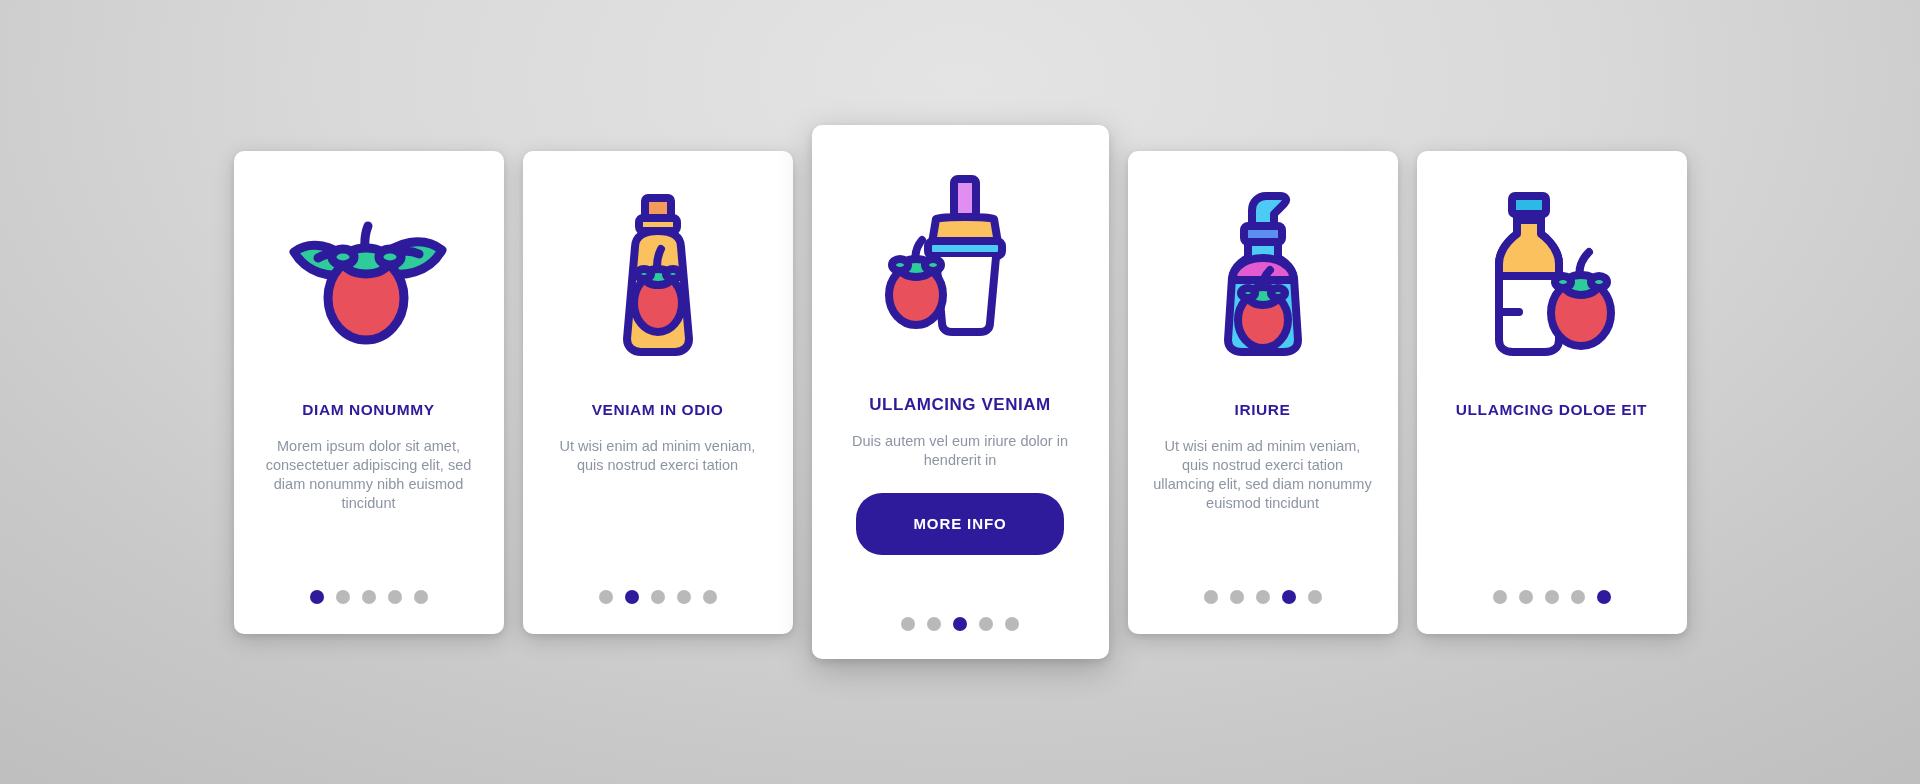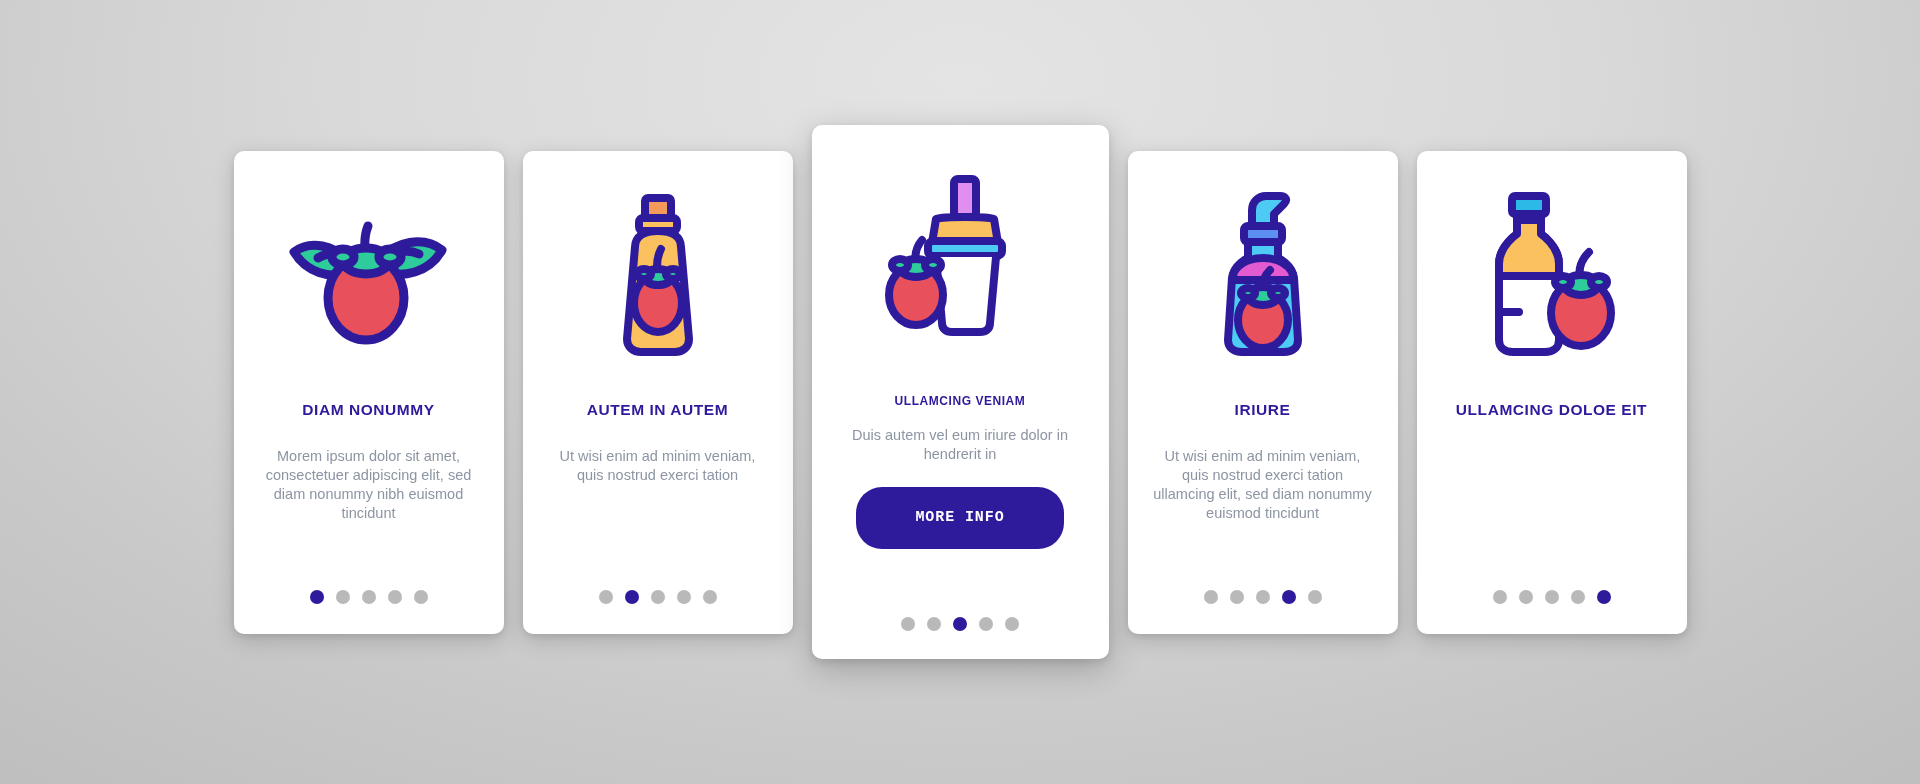--- a/index.html
+++ b/index.html
@@ -70,41 +70,41 @@
 
   .card-title {
     color: #2e1b9c;
     font-weight: bold;
     font-size: 15.5px;
     letter-spacing: 0.55px;
     text-align: center;
     line-height: 1.15;
     padding: 0 12px;
   }
-  .card.center .card-title { font-size: 12px; }
+  .card.center .card-title { font-size: 17px; }
 
   .card-body {
     color: #8d95a3;
     font-size: 14.5px;
     line-height: 1.31;
     text-align: center;
     padding: 0 24px;
-    margin-top: 29px;
+    margin-top: 19px;
   }
   .card.center .card-body { padding: 0 33px; margin-top: 17px; }
 
   .more-btn {
     margin-top: 23px;
     background: #2e1b9c;
     color: #ffffff;
     border: none;
     border-radius: 26px;
     width: 208px;
     height: 62px;
-    font-family: Liberation Mono, monospace;
+    font-family: Liberation Sans, sans-serif;
     font-size: 15px;
     font-weight: bold;
     letter-spacing: 0.9px;
     cursor: pointer;
   }
 
   .dots {
     position: absolute;
     left: 0;
     width: 100%;
@@ -165,21 +165,21 @@
             <rect x="36" y="27" width="38" height="13" rx="4" fill="#fbc15e"></rect>
             <path d="M32 56 C32 46 40 40 55 40 C70 40 78 46 78 56 L86 148 C86 156 80 161 72 161 L38 161 C30 161 24 156 24 148 Z" fill="#fbc15e"></path>
             <ellipse cx="55" cy="112" rx="24" ry="29" fill="#e8505b"></ellipse>
             <path d="M55 85 C53 75 54 66 58 58" fill="none"></path>
             <ellipse cx="55" cy="86" rx="14" ry="8" fill="#2ecc9b"></ellipse>
             <ellipse cx="41" cy="83" rx="7" ry="5" fill="#2ecc9b"></ellipse>
             <ellipse cx="70" cy="83" rx="7" ry="5" fill="#2ecc9b"></ellipse>
           </g>
         </svg>
       </div>
-      <div class="card-title">AUTEM IN AUTEM</div>
+      <div class="card-title">VENIAM IN ODIO</div>
       <div class="card-body">Ut wisi enim ad minim veniam, quis nostrud exerci tation</div>
       <div class="dots">
         <span class="dot"></span>
         <span class="dot active"></span>
         <span class="dot"></span>
         <span class="dot"></span>
         <span class="dot"></span>
       </div>
     </div>
 

